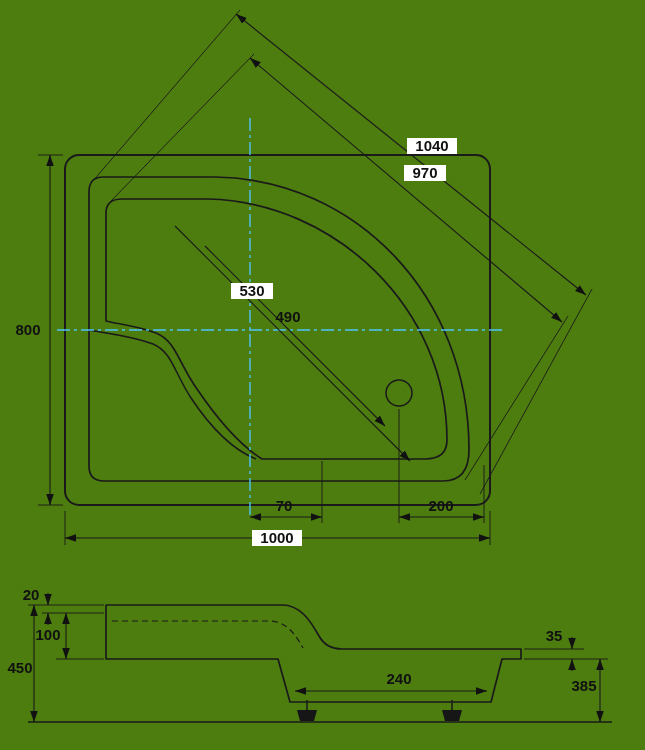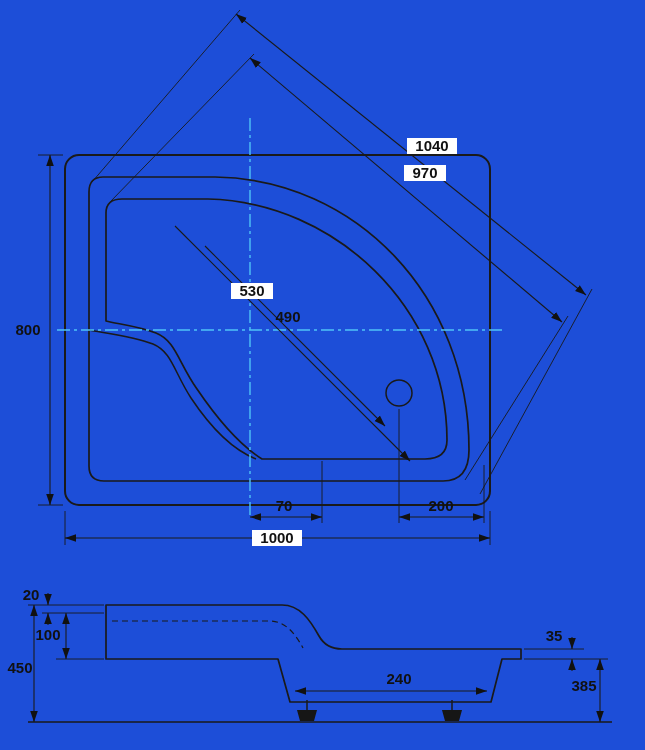--- a/index.html
+++ b/index.html
@@ -1,18 +1,18 @@
 <!DOCTYPE html>
 <html style="--ink: #1a1a1a; --accent: #4fc3f7;"><head>
 <meta charset="utf-8">
 <style>
   :root{ --ink:#1a1a1a; --accent:#4fc3f7; }
   html,body{margin:0;padding:0;background:#ffffff;}
   body{width:645px;height:750px;overflow:hidden;}
-  .stage{width:645px;height:750px;position:relative;background:#1d4ed8;}
+  .stage{width:645px;height:750px;position:relative;background:#4d7c0f;}
   svg{display:block;}
   svg text{
     font-family:"Liberation Sans","DejaVu Sans",sans-serif;
     font-size:15px;
     font-weight:bold;
     fill:#111;
   }
   .ct  {fill:none;stroke:var(--ink);stroke-width:2;stroke-linejoin:round;}
   .ct2 {fill:none;stroke:var(--ink);stroke-width:1.7;stroke-linejoin:round;}
   .thin{fill:none;stroke:var(--ink);stroke-width:1.5;}

